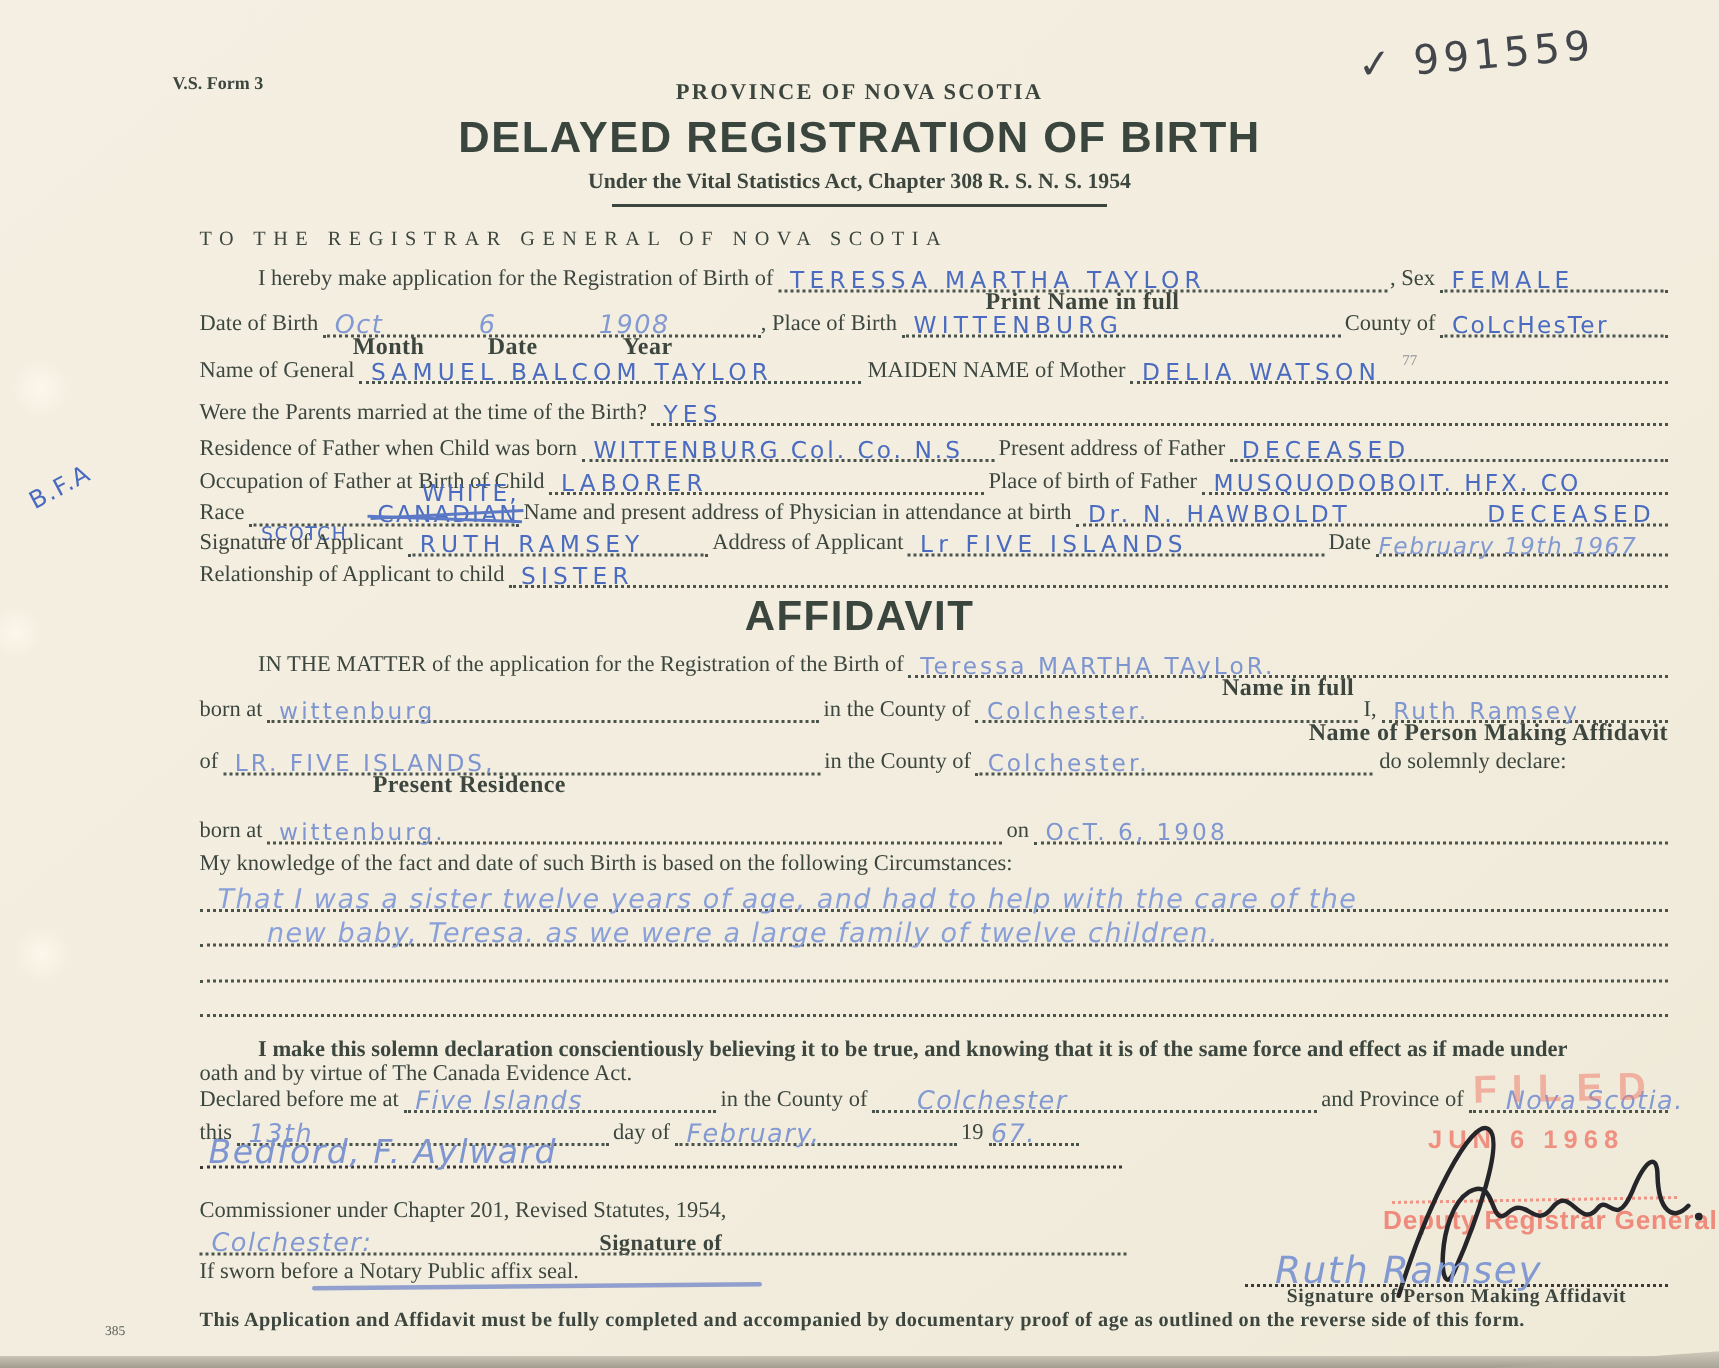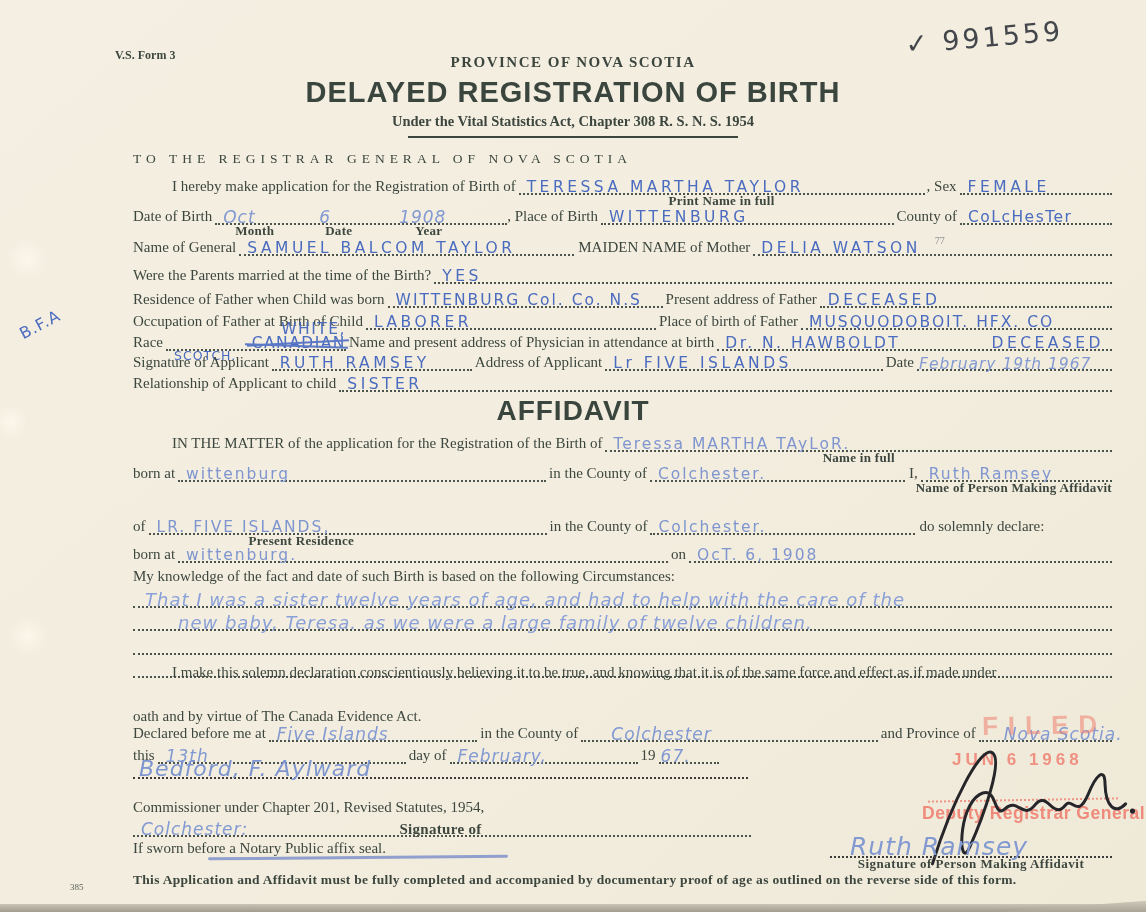--- a/index.html
+++ b/index.html
@@ -6,21 +6,21 @@
   .scan{position:relative;width:1146px;height:912px;overflow:hidden;
     background:linear-gradient(140deg,#f4efe2 0%,#f2edde 55%,#efe9d8 100%);
     font-family:"Liberation Serif",serif;color:#3c463e;}
   .abs{position:absolute;}
   .center{left:0;right:0;text-align:center;}
   .row{position:absolute;left:133px;right:34px;display:flex;align-items:flex-end;height:20px;
     font-size:15px;white-space:nowrap;line-height:1.15;}
   .lbl{flex:0 0 auto;padding-right:3px;}
   .fill{border-bottom:2px dotted #4b544c;position:relative;display:flex;align-items:flex-end;min-width:0;}
   .grow{flex:1 1 auto;}
-  .sub{position:absolute;top:calc(100% + 1px);font-size:13px;font-weight:bold;color:#3c463e;
+  .sub{position:absolute;top:calc(100% + 1px);font-size:16px;font-weight:bold;color:#3c463e;
     letter-spacing:.3px;white-space:nowrap;line-height:1;}
   .sub-c{left:50%;transform:translateX(-50%);}
   .hw{font-family:"DejaVu Sans",sans-serif;color:#4a6bbf;font-size:15.5px;letter-spacing:3.5px;
     line-height:1;margin-bottom:-2px;padding-left:8px;white-space:nowrap;}
   .cur{font-family:"DejaVu Sans",sans-serif;font-style:italic;color:#8299d2;font-size:17px;
     letter-spacing:1px;line-height:1;margin-bottom:-3px;padding-left:8px;white-space:nowrap;}
   .textline{position:absolute;font-size:15px;white-space:nowrap;}
   .strike{position:relative;}
   .strike::before{content:"";position:absolute;left:-3px;right:-3px;top:42%;
     border-top:2px solid #5b79c6;transform:rotate(-3deg);}
@@ -194,21 +194,21 @@
     <span class="fill" style="width:255px;">
       <span class="hw" style="letter-spacing:2px;color:#7e95d0;">Colchester.</span>
     </span>
     <span class="lbl" style="padding-left:4px;">I,</span>
     <span class="fill grow">
       <span class="hw" style="letter-spacing:2px;color:#7e95d0;">Ruth Ramsey</span>
       <span class="sub" style="right:0;">Name of Person Making Affidavit</span>
     </span>
   </div>
 
-  <div class="row" style="top:515px;">
+  <div class="row" style="top:497px;">
     <span class="lbl">of</span>
     <span class="fill" style="width:398px;">
       <span class="hw" style="letter-spacing:2px;color:#7e95d0;">LR. FIVE ISLANDS,</span>
       <span class="sub" style="left:100px;">Present Residence</span>
     </span>
     <span class="lbl" style="padding-left:3px;">in the County of</span>
     <span class="fill" style="width:265px;">
       <span class="hw" style="letter-spacing:2px;color:#7e95d0;">Colchester.</span>
     </span>
     <span class="lbl" style="padding-left:4px;">do solemnly declare:</span>
@@ -238,21 +238,21 @@
       <span class="cur" style="font-size:18px;color:#8aa0d8;padding-left:45px;">new baby, Teresa. as we were a large family of twelve children.</span>
     </span>
   </div>
   <div class="row" style="top:635px;">
     <span class="fill grow"></span>
   </div>
   <div class="row" style="top:658px;">
     <span class="fill grow"></span>
   </div>
 
-  <div class="textline" style="left:172px;top:664px;">I make this solemn declaration conscientiously believing it to be true, and knowing that it is of the same force and effect as if made under</div>
+  <div class="textline" style="left:172px;top:692px;font-weight:bold;">I make this solemn declaration conscientiously believing it to be true, and knowing that it is of the same force and effect as if made under</div>
   <div class="textline" style="left:133px;top:708px;">oath and by virtue of The Canada Evidence Act.</div>
 
   <div class="row" style="top:722px;">
     <span class="lbl">Declared before me at</span>
     <span class="fill" style="width:225px;">
       <span class="cur">Five Islands</span>
     </span>
     <span class="lbl" style="padding-left:3px;">in the County of</span>
     <span class="fill" style="width:320px;">
       <span class="cur" style="padding-left:30px;">Colchester</span>

